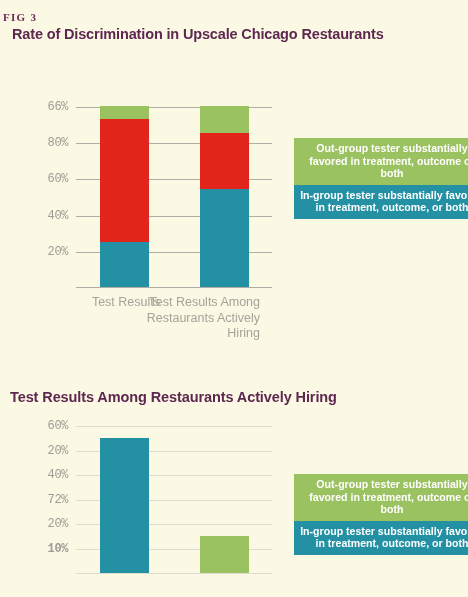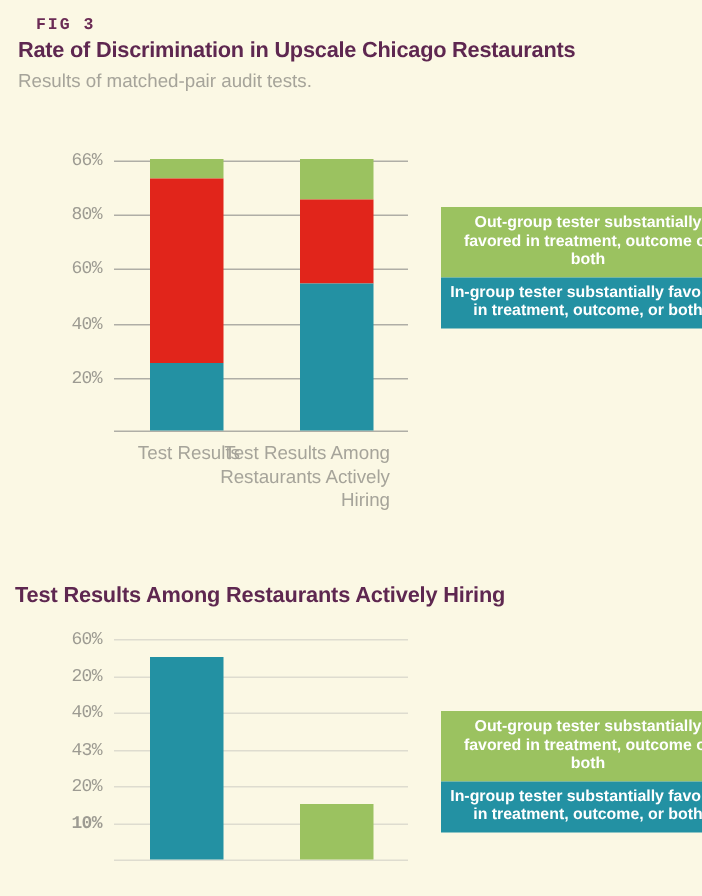--- a/index.html
+++ b/index.html
@@ -13,26 +13,26 @@
   #root {
     position: relative;
     width: 468px;
     height: 597px;
     background: #FBF8E4;
   }
 
   
   .fig-label {
     position: absolute;
-    left: 24px; top: 11px;
+    left: 3px; top: 11px;
     font-size: 11px;
     font-weight: bold;
     letter-spacing: 1.3px;
     color: #6B2B55;
-    font-family: Liberation Mono, monospace;
+    font-family: Liberation Serif, serif;
   }
   .fig-title {
     position: absolute;
     left: 12px; top: 26px;
     font-size: 14.5px;
     font-weight: bold;
     color: #5E2750;
     letter-spacing: -0.15px;
   }
   .fig-subtitle {
@@ -163,21 +163,20 @@
   .bar2.teal  { background: #2391A3; }
   .bar2.green { background: #9BC260; }
 </style>
 </head>
 <body>
 
 <div id="root">
 
   <div class="fig-label">FIG 3</div>
   <div class="fig-title">Rate of Discrimination in Upscale Chicago Restaurants</div>
-  <div class="fig-subtitle">Results of matched-pair audit tests.</div>
 
   <div id="chart1">
 
     <div class="ytick1" style="top:12px;">66%</div>
     <div class="ytick1" style="top:48.2px;">80%</div>
     <div class="ytick1" style="top:84.4px;">60%</div>
     <div class="ytick1" style="top:120.6px;">40%</div>
     <div class="ytick1" style="top:156.8px;">20%</div>
 
     <div class="plot1">
@@ -211,21 +210,21 @@
     <div class="legend-row teal">In-group tester substantially favored in treatment, outcome, or both</div>
   </div>
 
   <div class="section-title">Test Results Among Restaurants Actively Hiring</div>
 
   <div id="chart2">
 
     <div class="ytick2" style="top:8px;">60%</div>
     <div class="ytick2" style="top:32.5px;">20%</div>
     <div class="ytick2" style="top:57px;">40%</div>
-    <div class="ytick2" style="top:81.5px;">43%</div>
+    <div class="ytick2" style="top:81.5px;">72%</div>
     <div class="ytick2" style="top:106px;">20%</div>
     <div class="ytick2" style="top:130.5px;font-weight:bold;">10%</div>
 
     <div class="plot2">
       <div class="gridline2" style="top:0px;"></div>
       <div class="gridline2" style="top:24.5px;"></div>
       <div class="gridline2" style="top:49px;"></div>
       <div class="gridline2" style="top:73.5px;"></div>
       <div class="gridline2" style="top:98px;"></div>
       <div class="gridline2" style="top:122.5px;"></div>

